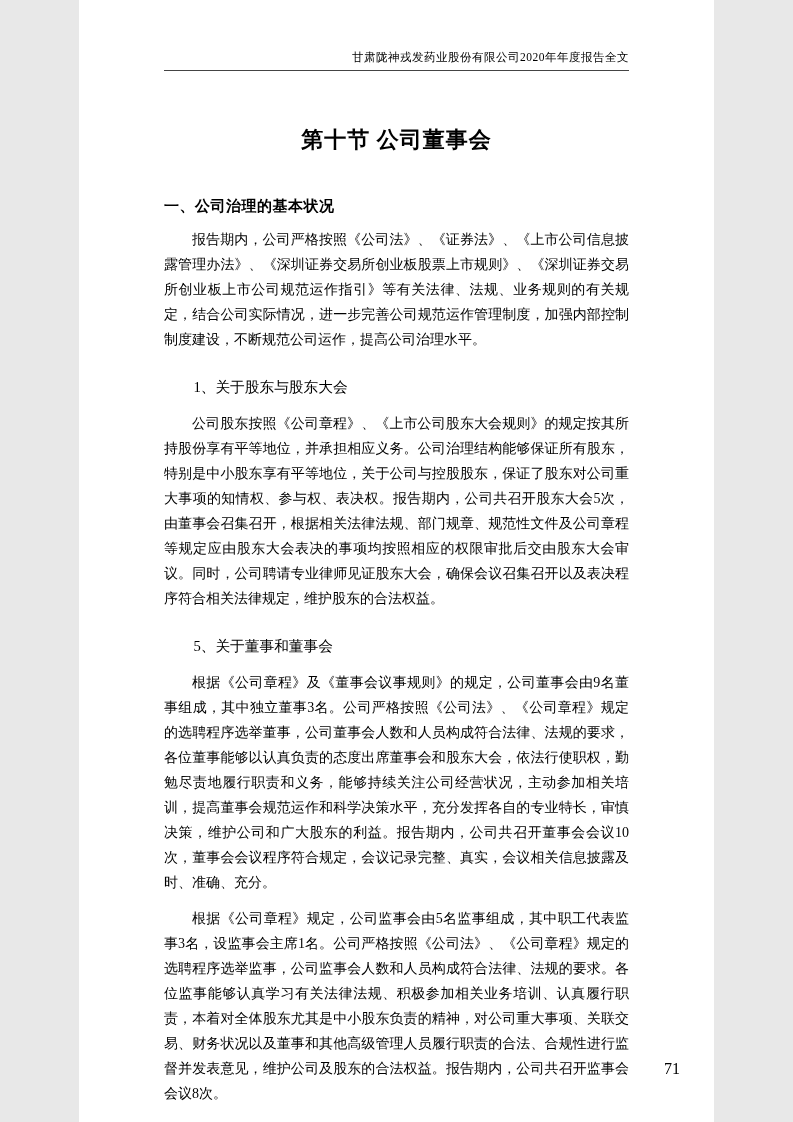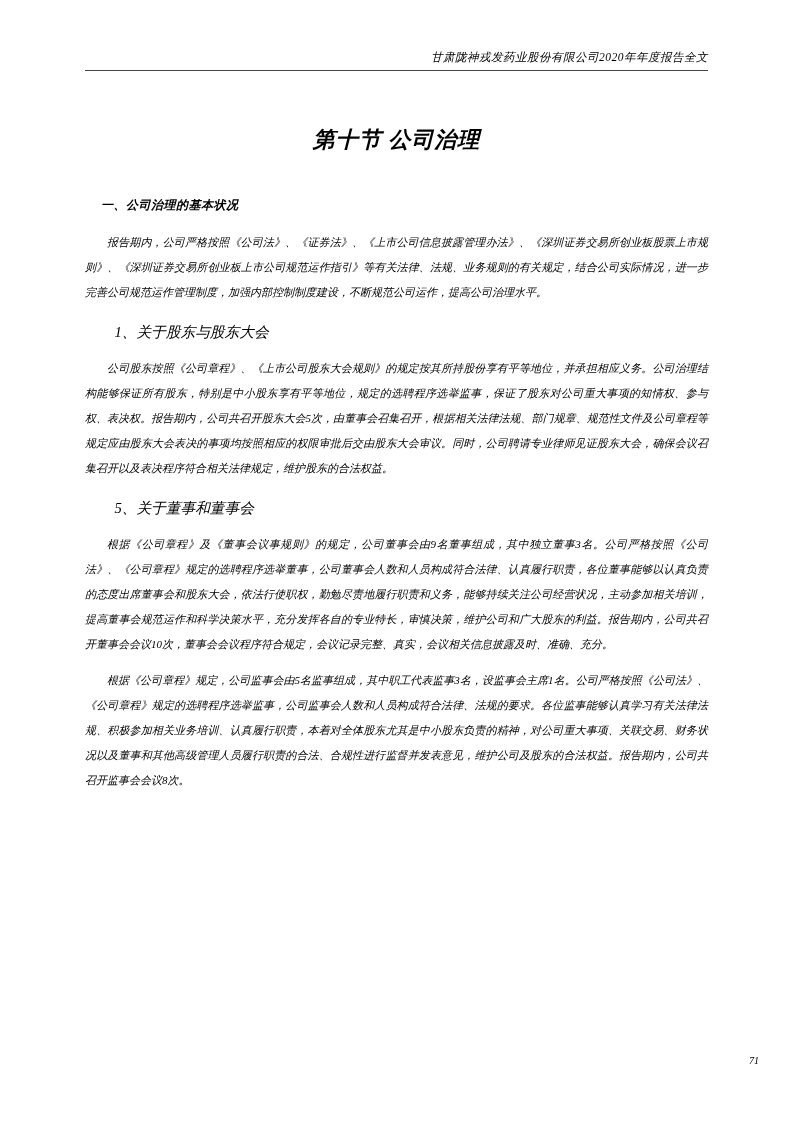--- a/index.html
+++ b/index.html
@@ -1,97 +1,96 @@
 <!DOCTYPE html>
 <html><head>
 <meta charset="utf-8">
 <style>
   html, body {
     margin: 0;
     padding: 0;
     background: #e8e8e8;
   }
   .page {
-    width: 793px;
+    width: 635px;
     height: 1122px;
     position: relative;
     background: #ffffff;
     color: #000000;
     font-family: "Liberation Serif", "DejaVu Serif", serif;
     overflow: hidden;
     margin: 0 auto;
-    font-style: italic;
   }
   .header {
     margin: 50px 85px 0 85px;
     text-align: right;
     font-size: 11.5px;
     letter-spacing: 0.5px;
     padding-bottom: 5px;
     border-bottom: 1px solid #444444;
   }
   .doc-title {
     margin: 54px 0 0 0;
     text-align: center;
     font-size: 22px;
     font-weight: bold;
     letter-spacing: 1px;
   }
   .content {
     margin: 42px 85px 0 85px;
   }
   .heading1 {
-    font-size: 12px;
+    font-size: 15px;
     font-weight: bold;
-    margin: 16px;
+    margin: 0;
     letter-spacing: 0.5px;
   }
   .para {
-    font-size: 11px;
+    font-size: 14px;
     line-height: 25px;
     text-align: justify;
     text-indent: 2em;
     margin: 11px 0 0 0;
   }
   .subheading {
     font-size: 14.7px;
     line-height: 25px;
     text-indent: 2em;
-    margin: 15px 0 0 0;
+    margin: 23px 0 0 0;
   }
   .footer {
     position: absolute;
     right: 34px;
-    bottom: 56px;
-    font-size: 10px;
+    bottom: 44px;
+    font-size: 16px;
     margin-top: 34px;
   }
 </style>
 </head>
 <body>
 
 <div class="page">
 
   <div class="header">
     <span>甘肃陇神戎发药业股份有限公司2020年年度报告全文</span>
   </div>
 
-  <h1 class="doc-title">第十节 公司治理</h1>
+  <h1 class="doc-title">第十节 公司董事会</h1>
 
   <div class="content">
     <h2 class="heading1">一、公司治理的基本状况</h2>
 
     <p class="para">报告期内，公司严格按照《公司法》、《证券法》、《上市公司信息披露管理办法》、《深圳证券交易所创业板股票上市规则》、《深圳证券交易所创业板上市公司规范运作指引》等有关法律、法规、业务规则的有关规定，结合公司实际情况，进一步完善公司规范运作管理制度，加强内部控制制度建设，不断规范公司运作，提高公司治理水平。</p>
 
     <p class="subheading">1、关于股东与股东大会</p>
-    <p class="para">公司股东按照《公司章程》、《上市公司股东大会规则》的规定按其所持股份享有平等地位，并承担相应义务。公司治理结构能够保证所有股东，特别是中小股东享有平等地位，规定的选聘程序选举监事，保证了股东对公司重大事项的知情权、参与权、表决权。报告期内，公司共召开股东大会5次，由董事会召集召开，根据相关法律法规、部门规章、规范性文件及公司章程等规定应由股东大会表决的事项均按照相应的权限审批后交由股东大会审议。同时，公司聘请专业律师见证股东大会，确保会议召集召开以及表决程序符合相关法律规定，维护股东的合法权益。</p>
+    <p class="para">公司股东按照《公司章程》、《上市公司股东大会规则》的规定按其所持股份享有平等地位，并承担相应义务。公司治理结构能够保证所有股东，特别是中小股东享有平等地位，关于公司与控股股东，保证了股东对公司重大事项的知情权、参与权、表决权。报告期内，公司共召开股东大会5次，由董事会召集召开，根据相关法律法规、部门规章、规范性文件及公司章程等规定应由股东大会表决的事项均按照相应的权限审批后交由股东大会审议。同时，公司聘请专业律师见证股东大会，确保会议召集召开以及表决程序符合相关法律规定，维护股东的合法权益。</p>
 
 
     <p class="subheading">5、关于董事和董事会</p>
-    <p class="para">根据《公司章程》及《董事会议事规则》的规定，公司董事会由9名董事组成，其中独立董事3名。公司严格按照《公司法》、《公司章程》规定的选聘程序选举董事，公司董事会人数和人员构成符合法律、认真履行职责，各位董事能够以认真负责的态度出席董事会和股东大会，依法行使职权，勤勉尽责地履行职责和义务，能够持续关注公司经营状况，主动参加相关培训，提高董事会规范运作和科学决策水平，充分发挥各自的专业特长，审慎决策，维护公司和广大股东的利益。报告期内，公司共召开董事会会议10次，董事会会议程序符合规定，会议记录完整、真实，会议相关信息披露及时、准确、充分。</p>
+    <p class="para">根据《公司章程》及《董事会议事规则》的规定，公司董事会由9名董事组成，其中独立董事3名。公司严格按照《公司法》、《公司章程》规定的选聘程序选举董事，公司董事会人数和人员构成符合法律、法规的要求，各位董事能够以认真负责的态度出席董事会和股东大会，依法行使职权，勤勉尽责地履行职责和义务，能够持续关注公司经营状况，主动参加相关培训，提高董事会规范运作和科学决策水平，充分发挥各自的专业特长，审慎决策，维护公司和广大股东的利益。报告期内，公司共召开董事会会议10次，董事会会议程序符合规定，会议记录完整、真实，会议相关信息披露及时、准确、充分。</p>
 
     <p class="para">根据《公司章程》规定，公司监事会由5名监事组成，其中职工代表监事3名，设监事会主席1名。公司严格按照《公司法》、《公司章程》规定的选聘程序选举监事，公司监事会人数和人员构成符合法律、法规的要求。各位监事能够认真学习有关法律法规、积极参加相关业务培训、认真履行职责，本着对全体股东尤其是中小股东负责的精神，对公司重大事项、关联交易、财务状况以及董事和其他高级管理人员履行职责的合法、合规性进行监督并发表意见，维护公司及股东的合法权益。报告期内，公司共召开监事会会议8次。</p>
 
   </div>
 
   <div class="footer">
     <span>71</span>
   </div>
 
 </div>

